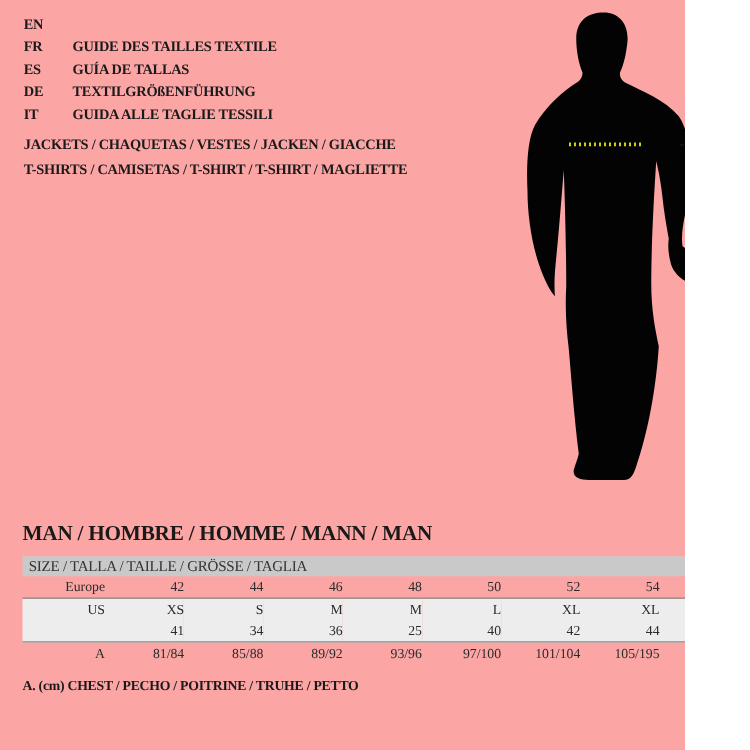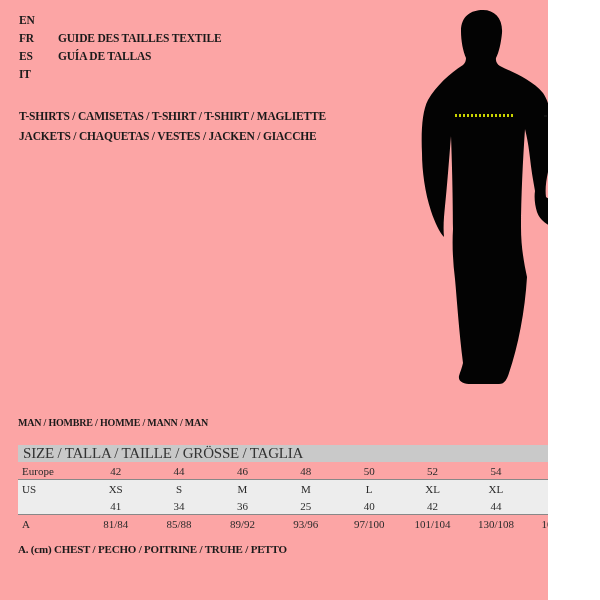--- a/index.html
+++ b/index.html
@@ -16,32 +16,32 @@
   .garment-line{font-size:11.5px;font-weight:700;line-height:20px;letter-spacing:-0.2px;white-space:nowrap;}
   
   .fig-svg{position:absolute;left:0;top:0;z-index:1;}
   
   .chest-dots{position:absolute;left:455px;top:114px;width:60px;height:3px;z-index:2;
     background:repeating-linear-gradient(90deg,#c9d400 0 2px,transparent 2px 4px);}
   .chest-dashes{position:absolute;left:544px;top:115px;width:15px;height:2px;z-index:2;
     background:repeating-linear-gradient(90deg,#111 0 3px,transparent 3px 5.5px);}
   .measure-a{position:absolute;left:561px;top:108px;font-size:11px;font-weight:400;z-index:2;}
   
-  .section-title{position:absolute;left:18px;top:417px;font-size:10px;font-weight:700;letter-spacing:-0.2px;z-index:2;}
+  .section-title{position:absolute;left:18px;top:417px;font-size:17px;font-weight:700;letter-spacing:-0.2px;z-index:2;}
   
   .size-table{position:absolute;left:18px;top:445px;width:573px;border-collapse:collapse;table-layout:fixed;z-index:2;}
   .size-table col.lblcol{width:66px;}
   .size-table th{
-    background:#c9c9c9;font-size:15px;font-weight:500;color:#333;text-align:left;
+    background:#c9c9c9;font-size:12px;font-weight:500;color:#333;text-align:left;
     height:16px;padding:0 0 0 5px;letter-spacing:-0.2px;
   }
   .size-table td{
-    font-size:11px;font-weight:400;color:#2b2b2b;text-align:center;height:17px;padding:0;
+    font-size:11px;font-weight:400;color:#2b2b2b;text-align:right;height:17px;padding:0;
   }
-  .size-table td.lbl{text-align:left;padding-left:4px;}
+  .size-table td.lbl{text-align:right;padding-left:4px;}
   .size-table tr.stripe td{background:#ededed;}
   .size-table tr.sep td{border-bottom:1px solid #888;}
   
   .footnote{position:absolute;left:18px;top:543px;font-size:11px;font-weight:700;letter-spacing:-0.2px;z-index:2;text-align:center;}
 </style>
 </head>
 <body>
 
 <div class="canvas">
 
@@ -51,27 +51,32 @@
     </div>
     <div class="lang-row">
       <span class="code">FR</span>
       <span class="name">GUIDE DES TAILLES TEXTILE</span>
     </div>
     <div class="lang-row">
       <span class="code">ES</span>
       <span class="name">GUÍA DE TALLAS</span>
     </div>
     <div class="lang-row">
+      <span class="code">DE</span>
+      <span class="name">TEXTILGRÖßENFÜHRUNG</span>
+    </div>
+    <div class="lang-row">
       <span class="code">IT</span>
+      <span class="name">GUIDA ALLE TAGLIE TESSILI</span>
     </div>
   </div>
 
   <div class="garments">
+    <div class="garment-line">JACKETS / CHAQUETAS / VESTES / JACKEN / GIACCHE</div>
     <div class="garment-line">T-SHIRTS / CAMISETAS / T-SHIRT / T-SHIRT / MAGLIETTE</div>
-    <div class="garment-line">JACKETS / CHAQUETAS / VESTES / JACKEN / GIACCHE</div>
   </div>
 
   <svg class="fig-svg" width="600" height="600" viewBox="0 0 600 600">
     <path d="M 483 10
              C 495 10 503 19 502 33
              C 501 43 499 52 496 58
              C 495.5 61 497 64 500 66
              C 514 73 532 80 543 93
              C 550 103 553 121 553 139
              C 553 151 551 162 548 172
@@ -161,21 +166,21 @@
         <td>46</td>
       </tr>
       <tr>
         <td class="lbl">A</td>
         <td>81/84</td>
         <td>85/88</td>
         <td>89/92</td>
         <td>93/96</td>
         <td>97/100</td>
         <td>101/104</td>
-        <td>130/108</td>
+        <td>105/195</td>
         <td>109/112</td>
       </tr>
     </tbody>
   </table>
 
   <div class="footnote">A. (cm) CHEST / PECHO / POITRINE / TRUHE / PETTO</div>
 
 </div>
 
 </body></html>

